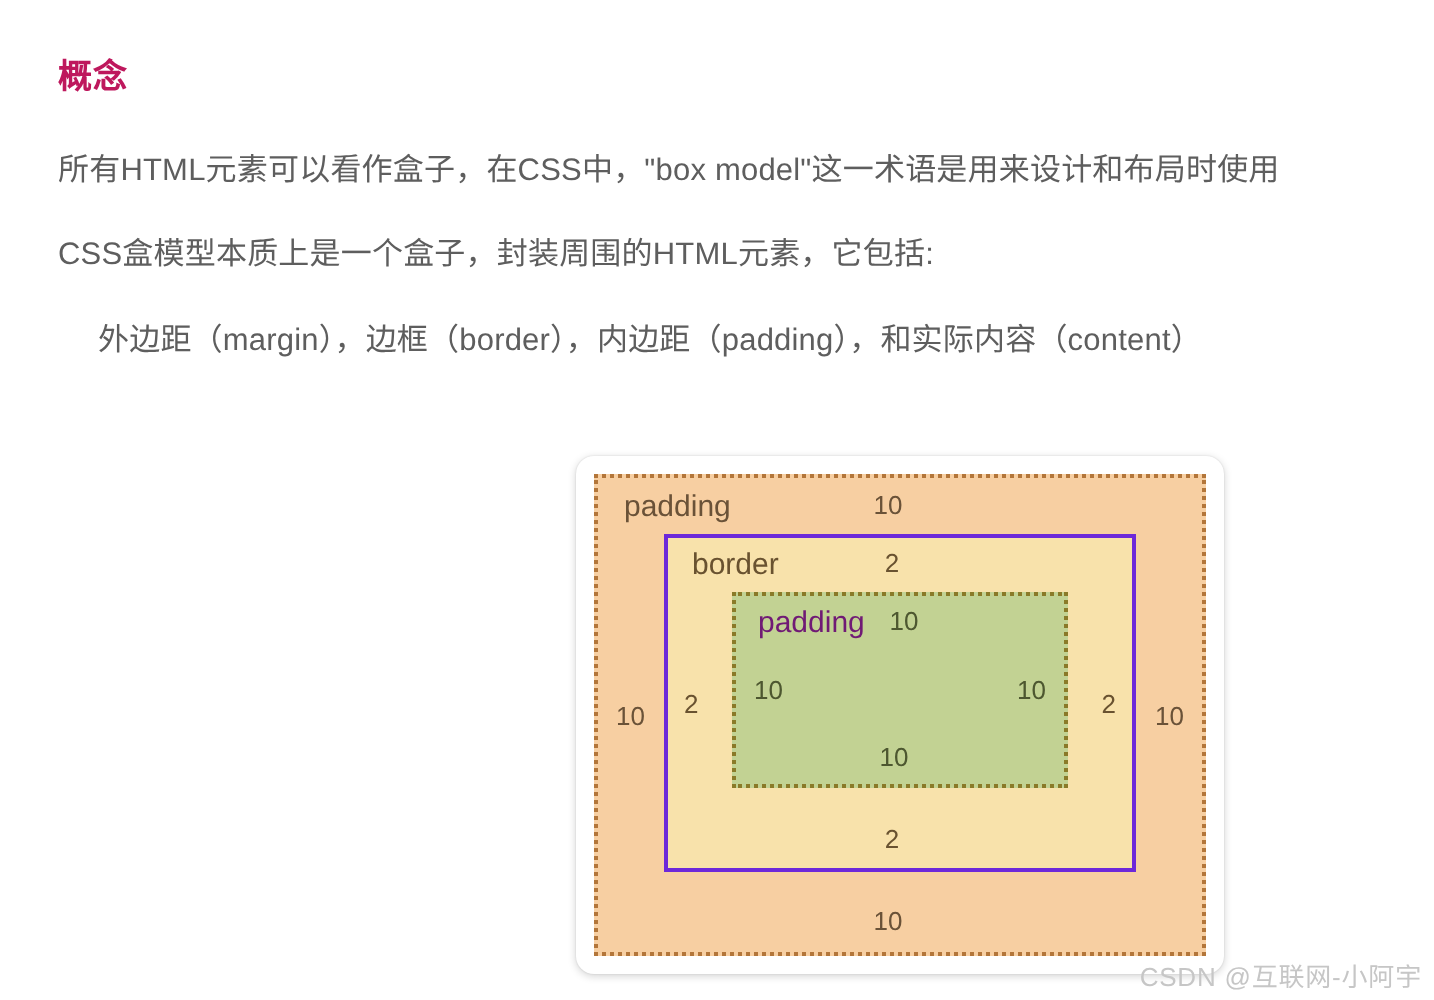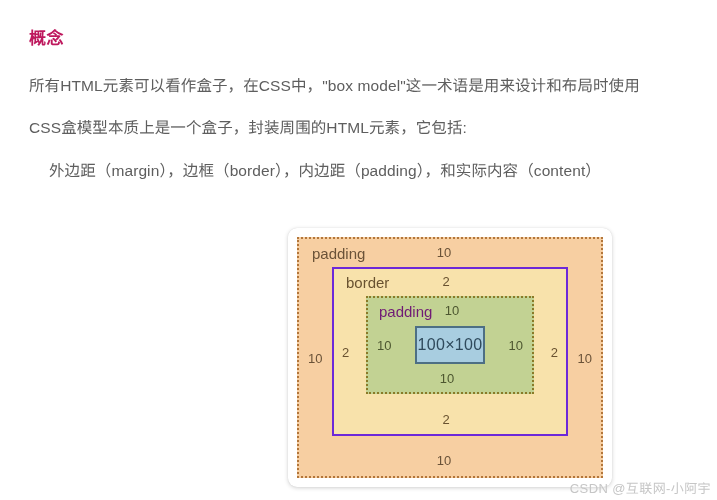--- a/index.html
+++ b/index.html
@@ -205,22 +205,19 @@
 
       <div class="layer-padding">
 
         <span class="layer-label label-padding">padding</span>
 
         <span class="num padding-top-num">10</span>
         <span class="num padding-left-num">10</span>
         <span class="num padding-right-num">10</span>
         <span class="num padding-bottom-num">10</span>
 
-        <div class="layer-content">
-          <span class="content-size">100×100</span>
-        </div>
 
       </div>
     </div>
   </div>
 </div>
 
 <div class="watermark">CSDN @互联网-小阿宇</div>
 
 </body></html>

